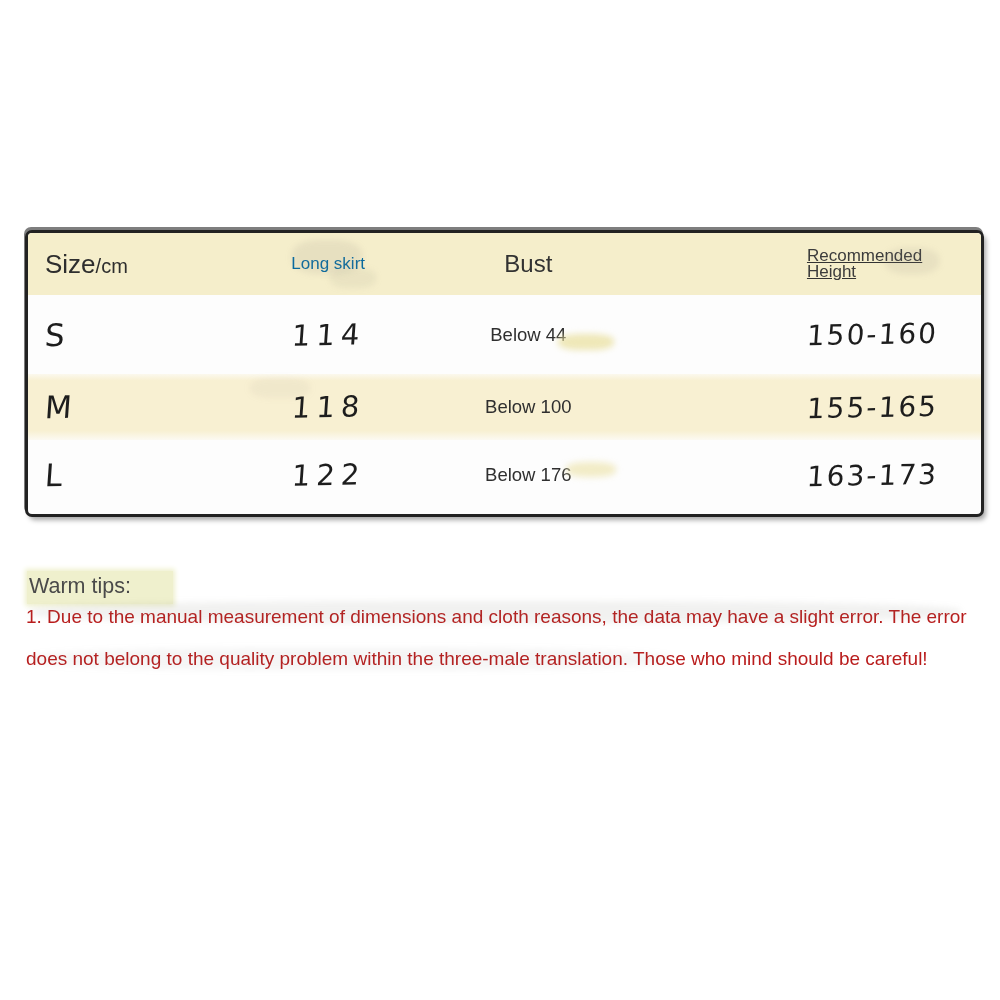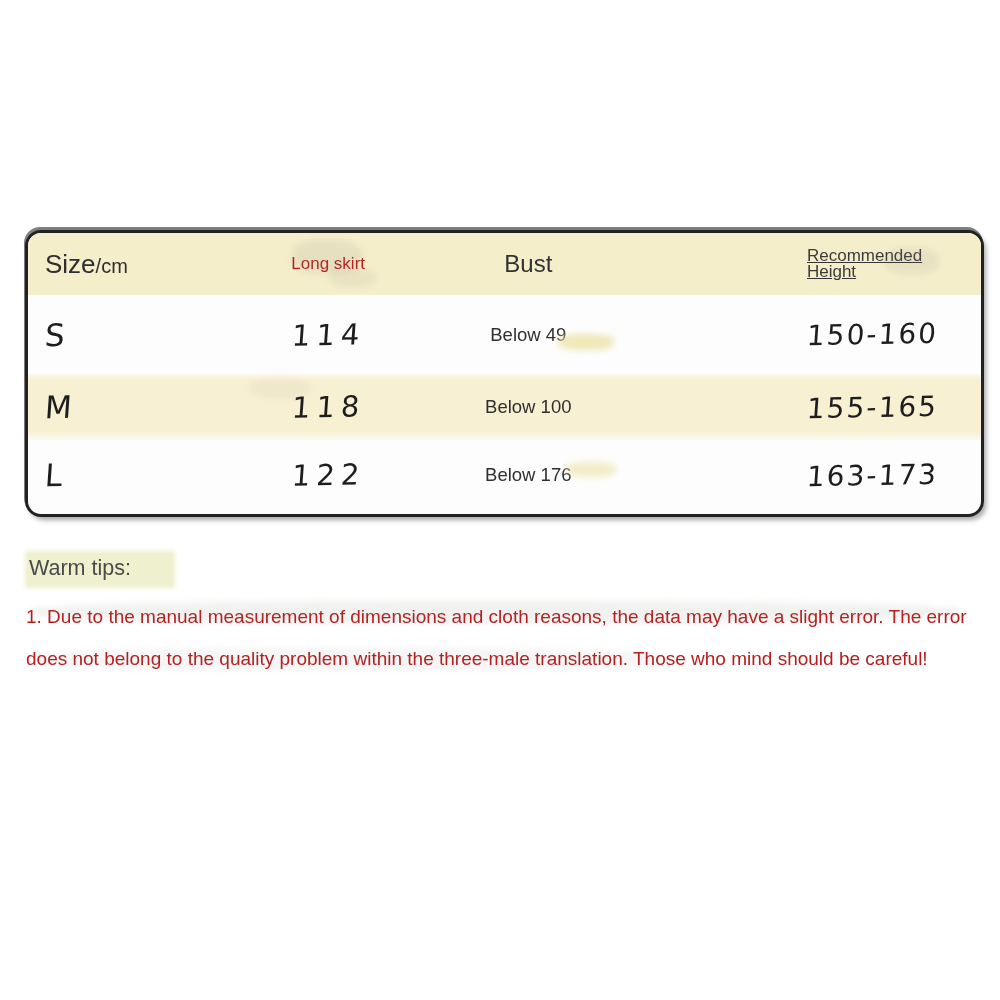--- a/index.html
+++ b/index.html
@@ -10,21 +10,21 @@
     font-family:"Liberation Sans", sans-serif;
     overflow:hidden;
   }
 
   
   .size-table{
     position:absolute;
     left:25px;top:230px;
     width:953px;height:281px;
     border:3px solid #222222;
-    border-radius:16px;
+    border-radius:7px;
     background:#fdfdfd;
     box-shadow:3px 4px 5px -1px rgba(0,0,0,0.35), -1px -3px 0 0 rgba(20,20,20,0.55);
     display:flex;flex-direction:column;
     overflow:hidden;
   }
   .t-row{
     display:grid;
     grid-template-columns:24% 15% 27% 34%;
     align-items:center;
     flex:0 0 auto;
@@ -41,39 +41,39 @@
   .row-l{height:70px;background:transparent;}
 
   .cell{color:#333;}
   .c1{padding-left:17px;text-align:left;}
   .c2{text-align:center;}
   .c3{text-align:center;}
   .c4{padding-left:150px;text-align:left;text-decoration:underline;}
 
   .hdr-size{font-size:26px;color:#2e2e2e;}
   .hdr-size .unit{font-size:20px;}
-  .hdr-small{font-size:17px;color:#b91c1c;}
+  .hdr-small{font-size:17px;color:#0369a1;}
   .hdr-bust{font-size:24px;color:#323232;}
   .hdr-rec{line-height:16px;}
   .hdr-rec div{font-size:17px;color:#3c3c3c;}
 
   .hand{
     font-family:"DejaVu Sans", sans-serif;
     display:inline-block;
     transform:skewX(-5deg) rotate(-1deg);
     color:#1d1d1d;
   }
   .size-letter{font-size:31px;}
   .num{font-size:29px;letter-spacing:6px;}
   .range{font-size:28px;letter-spacing:2px;}
   .below{font-size:18.5px;color:#2f2f2f;}
 
   
   .tips-title{
-    position:absolute;left:27px;top:553px;
+    position:absolute;left:27px;top:571px;
     font-size:21.5px;color:#4a4a4a;
     background:#eff0cd;
     padding:3px 42px 5px 2px;
     box-shadow:0 0 5px 2px #eff0cd;
   }
   .tips-body{
     position:absolute;left:26px;top:596px;
     width:958px;
     font-size:19px;color:#b91c1c;
     line-height:42px;
@@ -103,21 +103,21 @@
       <div class="cell c3 hdr-bust">Bust</div>
       <div class="cell c4 hdr-rec">
         <div>Recommended</div>
         <div>Height</div>
       </div>
     </div>
 
     <div class="t-row row-s">
       <div class="cell c1"><span class="hand size-letter">S</span></div>
       <div class="cell c2"><span class="hand num">114</span></div>
-      <div class="cell c3 below">Below 49</div>
+      <div class="cell c3 below">Below 44</div>
       <div class="cell c4"><span class="hand range">150-160</span></div>
     </div>
 
     <div class="t-row row-m">
       <div class="cell c1"><span class="hand size-letter">M</span></div>
       <div class="cell c2"><span class="hand num">118</span></div>
       <div class="cell c3 below">Below 100</div>
       <div class="cell c4"><span class="hand range">155-165</span></div>
     </div>
 

